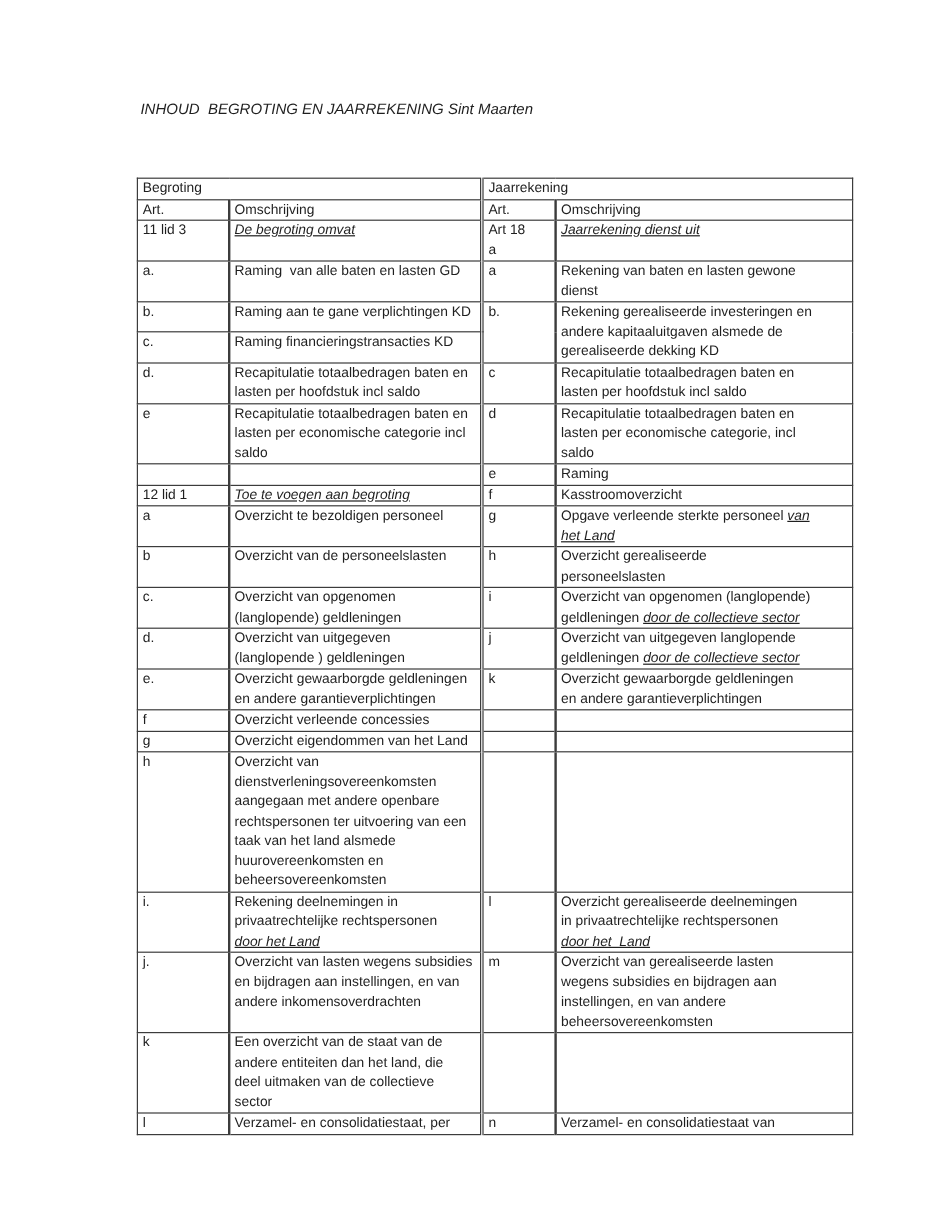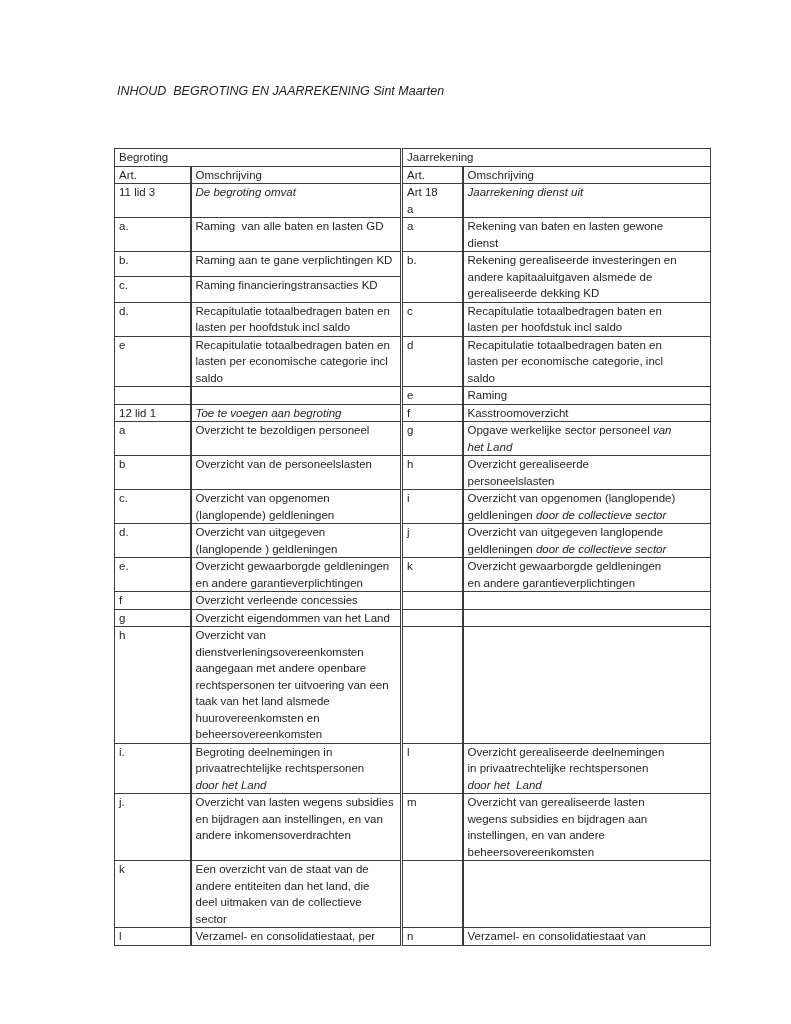--- a/index.html
+++ b/index.html
@@ -47,21 +47,21 @@
     overflow: hidden;
   }
   th.section-header {
     font-weight: bold;
     text-align: center;
     padding: 1px 4px 0 4px;
   }
   th.col-header { padding-top: 0; }
   .b-desc { border-left: 2px solid var(--border) !important; }
   .b-split { border-left: 3px double var(--border) !important; }
-  .it { font-style: italic; }
+  .it { font-style: italic; text-decoration: underline; }
 </style>
 </head>
 <body>
 
 <div class="doc-title">INHOUD  BEGROTING EN JAARREKENING Sint Maarten</div>
 
 <table class="doc-table">
   <colgroup>
     <col style="width:76px">
     <col style="width:211px">
@@ -134,21 +134,21 @@
       <tr>
         <td>12 lid 1</td>
         <td class="b-desc"><span class="it">Toe te voegen aan begroting</span></td>
         <td class="b-split">f</td>
         <td class="b-desc"><span>Kasstroomoverzicht</span></td>
       </tr>
       <tr>
         <td>a</td>
         <td class="b-desc"><span>Overzicht te bezoldigen personeel</span></td>
         <td class="b-split">g</td>
-        <td class="b-desc"><span>Opgave werkelijke sector personeel </span><span class="it">van
+        <td class="b-desc"><span>Opgave verleende sterkte personeel </span><span class="it">van
 het Land</span></td>
       </tr>
       <tr>
         <td>b</td>
         <td class="b-desc"><span>Overzicht van de personeelslasten</span></td>
         <td class="b-split">h</td>
         <td class="b-desc"><span>Overzicht gerealiseerde
 personeelslasten</span></td>
       </tr>
       <tr>
@@ -194,21 +194,21 @@
 aangegaan met andere openbare
 rechtspersonen ter uitvoering van een
 taak van het land alsmede
 huurovereenkomsten en
 beheersovereenkomsten</span></td>
         <td class="b-split"></td>
         <td class="b-desc"></td>
       </tr>
       <tr>
         <td>i.</td>
-        <td class="b-desc"><span>Begroting deelnemingen in
+        <td class="b-desc"><span>Rekening deelnemingen in
 privaatrechtelijke rechtspersonen
 </span><span class="it">door het Land</span></td>
         <td class="b-split">l</td>
         <td class="b-desc"><span>Overzicht gerealiseerde deelnemingen
 in privaatrechtelijke rechtspersonen
 </span><span class="it">door het  Land</span></td>
       </tr>
       <tr>
         <td>j.</td>
         <td class="b-desc"><span>Overzicht van lasten wegens subsidies

